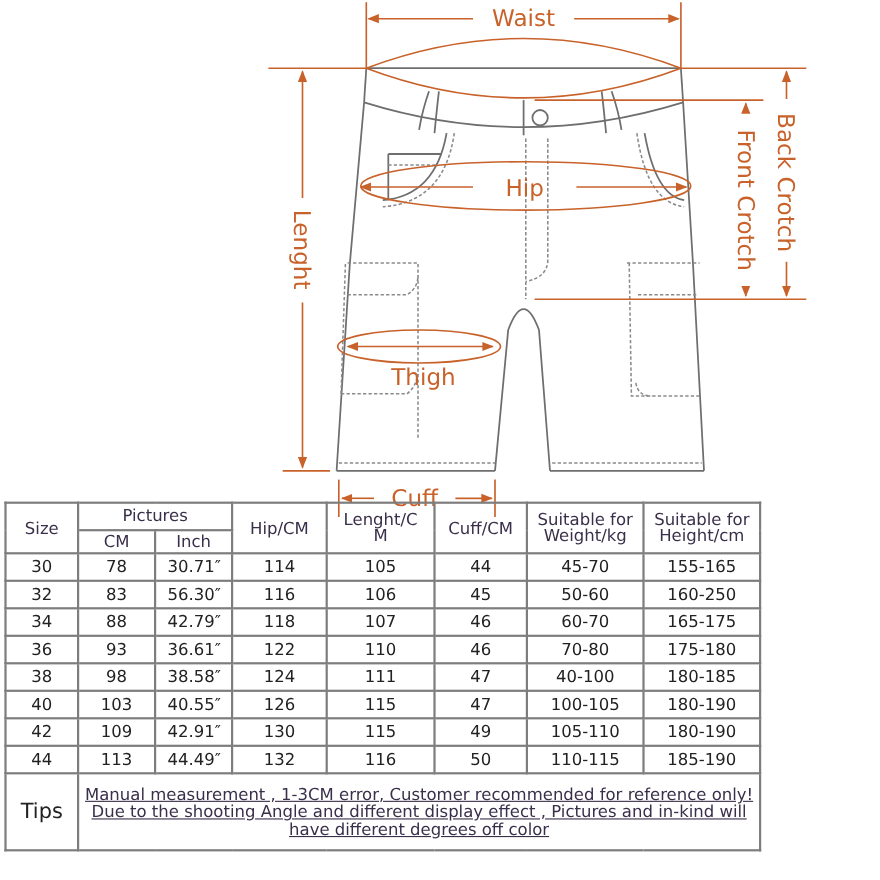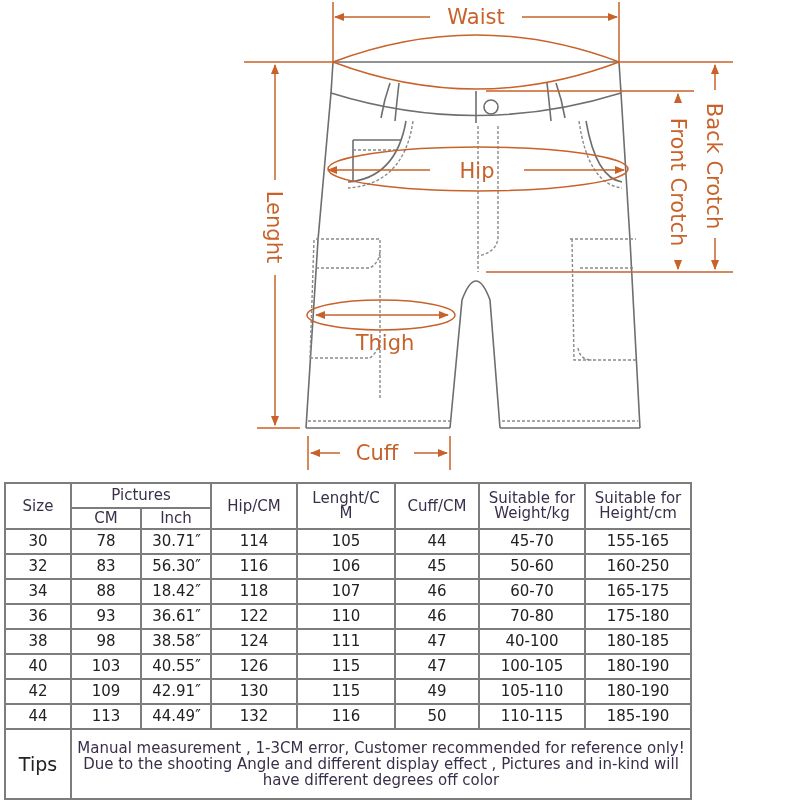--- a/index.html
+++ b/index.html
@@ -1,31 +1,31 @@
 <!DOCTYPE html>
 <html><head>
   <meta charset="utf-8">
   <style>
     html, body { margin: 0; padding: 0; background: #ffffff; }
     body { width: 800px; height: 800px; position: relative; overflow: hidden; font-family: "DejaVu Sans", sans-serif; }
     #diagram { position: absolute; left: 0; top: 0; width: 800px; height: 478px; }
     .lbl { font-family: "DejaVu Sans", sans-serif; fill: #c8622a; font-size: 21px; }
     #size-table {
-      position: absolute; left: 4px; top: 482px; width: 686px;
+      position: absolute; left: 4px; top: 456px; width: 686px;
       border-collapse: collapse; table-layout: fixed;
       font-family: "DejaVu Sans", sans-serif; font-size: 15px; color: #222;
     }
     #size-table td, #size-table th {
       border: 2px solid #7d7d7d; text-align: center; padding: 0; font-weight: normal;
       height: 23px; line-height: 17px; overflow: hidden; white-space: nowrap;
     }
     #size-table .hdr { color: #3a2f4a; }
     #size-table .hdr2 { line-height: 15px; font-size: 15px; white-space: normal; }
     #size-table .tips-label { font-size: 19px; }
-    #size-table .tips-text { font-size: 15px; line-height: 16px; white-space: normal; color: #3a2f4a; padding: 1px 0; }
+    #size-table .tips-text { font-size: 15px; line-height: 16px; white-space: normal; color: #3a2f4a; padding: 1px 0; text-decoration: underline; }
     .inch { text-align: right; padding-left: 1px !important; }
   </style>
 </head>
 <body>
 
 <svg id="diagram" viewBox="0 0 800 478" xmlns="http://www.w3.org/2000/svg">
   <defs>
     <marker id="arr" viewBox="0 0 10 10" refX="9" refY="5" markerWidth="7" markerHeight="7" orient="auto-start-reverse">
       <path d="M0,1 L10,5 L0,9 z" fill="#c8622a"></path>
     </marker>
@@ -184,21 +184,21 @@
       <td class="inch">56.30″</td>
       <td>116</td>
       <td>106</td>
       <td>45</td>
       <td>50-60</td>
       <td>160-250</td>
     </tr>
     <tr>
       <td>34</td>
       <td>88</td>
-      <td class="inch">18.42″</td>
+      <td class="inch">42.79″</td>
       <td>118</td>
       <td>107</td>
       <td>46</td>
       <td>60-70</td>
       <td>165-175</td>
     </tr>
     <tr>
       <td>36</td>
       <td>93</td>
       <td class="inch">36.61″</td>

